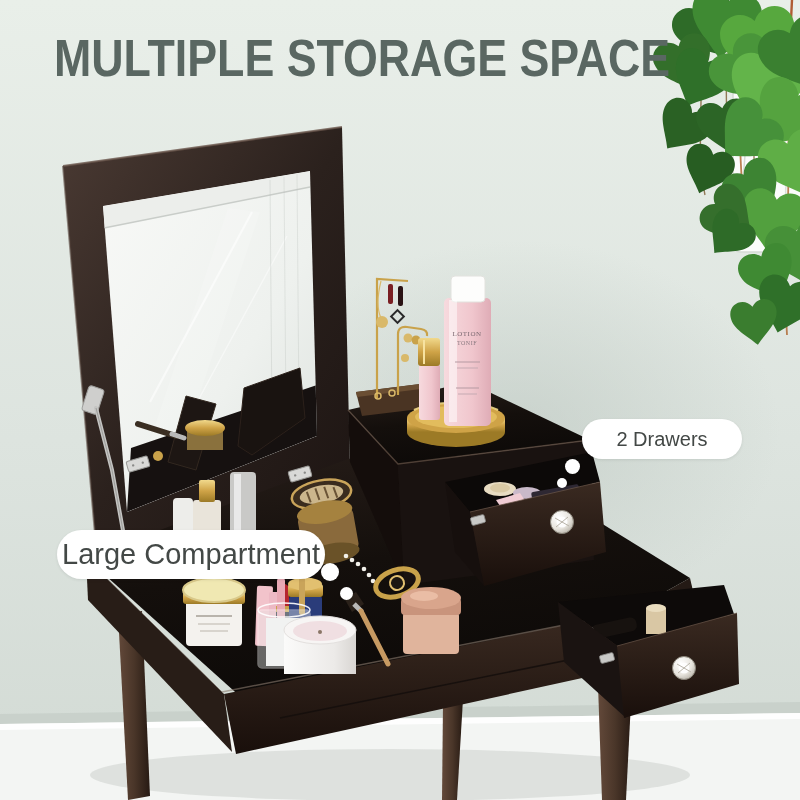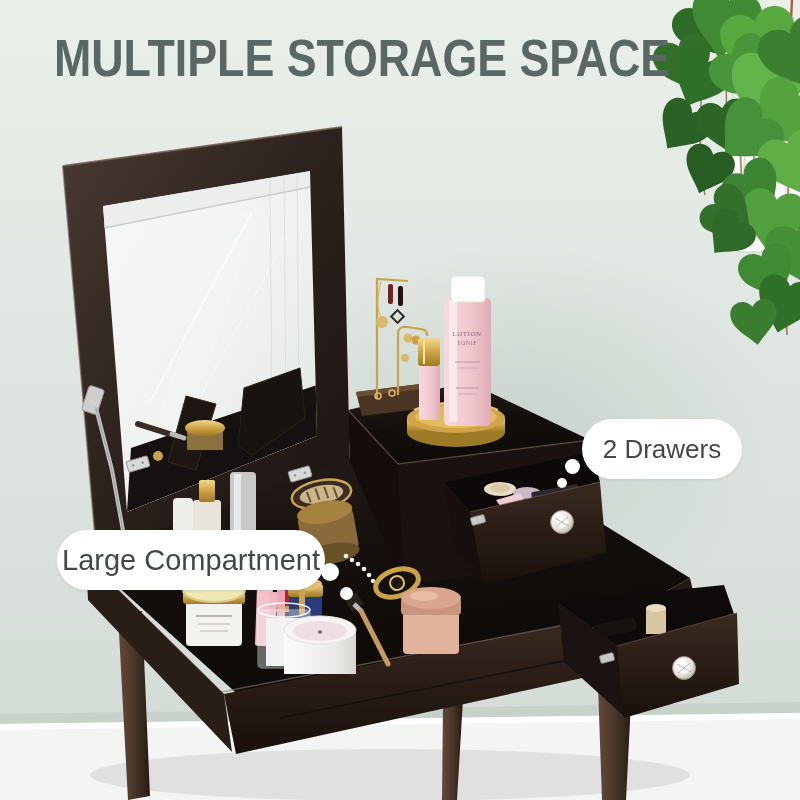--- a/index.html
+++ b/index.html
@@ -8,22 +8,22 @@
   .stage svg{position:absolute;left:0;top:0;}
   .headline{position:absolute;left:54px;top:28px;margin:0;
             font-size:52px;font-weight:bold;letter-spacing:0px;
             color:var(--title-color,#5a6762);
             transform:scaleX(.86);transform-origin:left top;white-space:nowrap;}
   .pill{position:absolute;display:flex;align-items:center;justify-content:center;
         background:var(--label-bg,#fff);color:var(--label-text,#43484
 6);
         border-radius:40px;box-shadow:0 1px 3px rgba(40,50,45,.10);
         white-space:nowrap;}
-  .pill-drawers{left:582px;top:419px;width:160px;height:60px;font-size:26px;}
-  .pill-compartment{left:57px;top:530px;width:268px;height:60px;font-size:29px;}
+  .pill-drawers{left:582px;top:419px;width:160px;height:40px;font-size:20px;}
+  .pill-compartment{left:57px;top:530px;width:268px;height:49px;font-size:29px;}
   .dot{position:absolute;border-radius:50%;background:var(--label-bg,#fff);
        box-shadow:0 1px 2px rgba(40,50,45,.12);}
 </style>
 </head>
 <body>
 
 <div class="stage">
 
 <svg width="800" height="800" viewBox="0 0 800 800">
   <defs>

